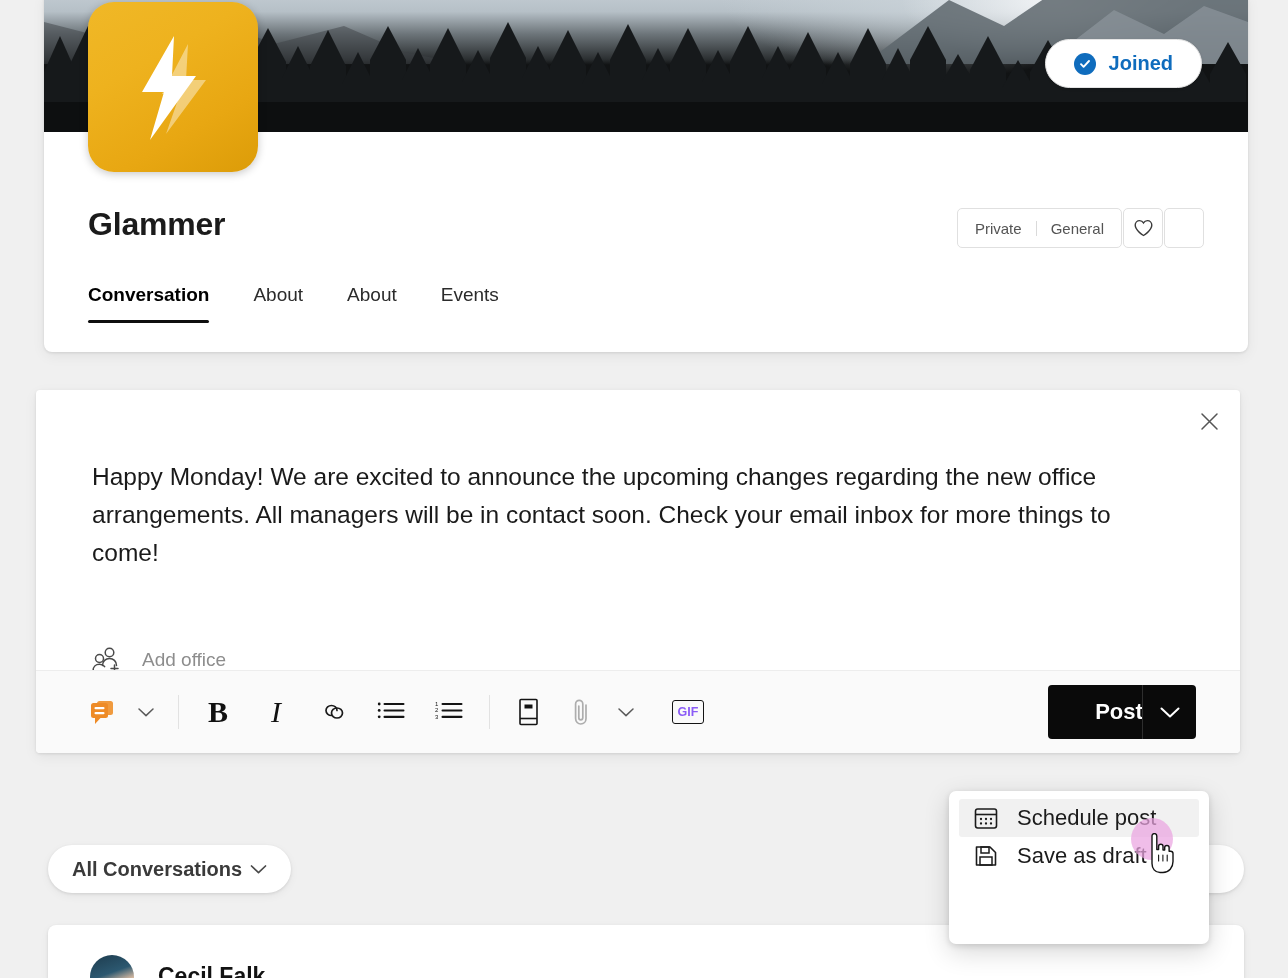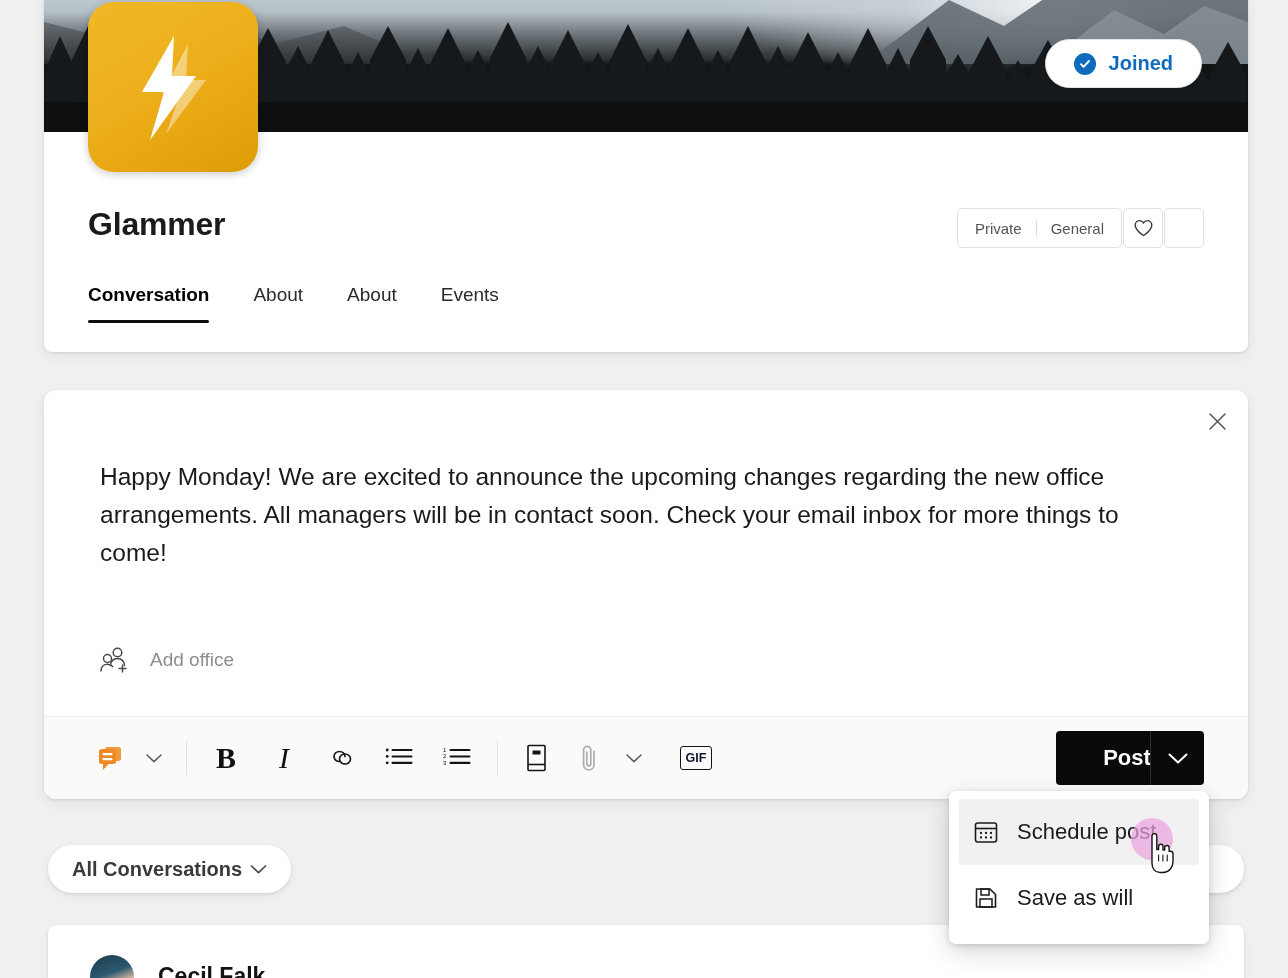--- a/index.html
+++ b/index.html
@@ -88,23 +88,23 @@
   }
   .tab:first-child { padding-left: 0; }
   .tab.active { font-weight: 700; color: #000; }
   .tab.active::after {
     content: ""; position: absolute; left: 0; right: 22px; bottom: 0;
     height: 3px; background: #0e0e0e; border-radius: 2px;
   }
 
   
   .composer {
-    position: absolute; left: 44px; top: 390px;
-    width: 1204px; height: 409px;
-    background: #ffffff; border-radius: 12px;
+    position: absolute; left: 36px; top: 390px;
+    width: 1204px; height: 363px;
+    background: #ffffff; border-radius: 4px;
     box-shadow: 0 1px 3px rgba(0,0,0,0.10), 0 4px 14px rgba(0,0,0,0.06);
     overflow: hidden;
   }
   .composer-close {
     position: absolute; right: 14px; top: 14px; width: 34px; height: 34px;
     display: flex; align-items: center; justify-content: center;
     cursor: pointer; border-radius: 4px;
   }
   .composer-body {
     position: absolute; left: 56px; top: 68px; right: 56px;
@@ -146,21 +146,21 @@
   
   .menu {
     position: absolute; left: 949px; top: 791px;
     width: 260px; height: 153px;
     background: #ffffff; border-radius: 7px;
     box-shadow: 0 2px 6px rgba(0,0,0,0.13), 0 8px 26px rgba(0,0,0,0.16);
     padding: 8px 10px; z-index: 40;
   }
   .menu-item {
     display: flex; align-items: center; gap: 18px;
-    height: 66px; padding: 0 14px; border-radius: 3px; cursor: pointer;
+    height: 38px; padding: 0 14px; border-radius: 3px; cursor: pointer;
     font-size: 22px; color: #1b1b1b;
   }
   .menu-item.hover { background: #f1f1f1; }
 
   
   .filter-pill {
     position: absolute; left: 48px; top: 845px;
     display: flex; align-items: center; gap: 8px;
     height: 48px; padding: 0 24px;
     background: #ffffff; border-radius: 24px;
@@ -417,21 +417,21 @@
           <path d="M17 8 L17 21.5 C17 24.8 14.6 27 11.8 27 C9 27 6.6 24.8 6.6 21.5 L6.6 7 C6.6 5 8.2 3.4 10.2 3.4 C12.2 3.4 13.8 5 13.8 7 L13.8 20.8 C13.8 21.9 12.9 22.8 11.8 22.8 C10.7 22.8 9.8 21.9 9.8 20.8 L9.8 9" fill="none" stroke="#adadad" stroke-width="1.7" stroke-linecap="round"></path>
         </svg>
       </div>
       <div class="tb-item">
         <svg width="18" height="11" viewBox="0 0 18 11">
           <path d="M2 2 L9 8.6 L16 2" stroke="#5a5a5a" stroke-width="1.5" fill="none" stroke-linecap="round" stroke-linejoin="round"></path>
         </svg>
       </div>
       <div class="tb-gap"></div>
       <div class="tb-item" style="width:52px;">
-        <span style="display:inline-flex;align-items:center;justify-content:center;width:32px;height:24px;border:1.7px solid #141414;border-radius:3px;font-size:12.5px;font-weight:700;color:#0f172a;">GIF</span>
+        <span style="display:inline-flex;align-items:center;justify-content:center;width:32px;height:24px;border:1.7px solid #141414;border-radius:3px;font-size:12.5px;font-weight:700;color:#8b5cf6;">GIF</span>
       </div>
 
       <div class="tb-spacer"></div>
 
       <div class="post-group">
         <button class="post-btn">Post</button>
         <button class="post-caret">
           <svg width="22" height="13" viewBox="0 0 22 13">
             <path d="M2.5 2.5 L11 10.5 L19.5 2.5" stroke="#ffffff" stroke-width="2" fill="none" stroke-linecap="round" stroke-linejoin="round"></path>
           </svg>
@@ -455,21 +455,21 @@
         </g>
       </svg>
       <span>Schedule post</span>
     </div>
     <div class="menu-item">
       <svg width="26" height="26" viewBox="0 0 26 26">
         <path d="M3.5 4 L17 4 L22.5 9.5 L22.5 22 L3.5 22 Z" fill="none" stroke="#1b1b1b" stroke-width="1.6" stroke-linejoin="round"></path>
         <rect x="8" y="4" width="8" height="6" fill="none" stroke="#1b1b1b" stroke-width="1.5"></rect>
         <rect x="7" y="14" width="12" height="8" fill="none" stroke="#1b1b1b" stroke-width="1.5"></rect>
       </svg>
-      <span>Save as will</span>
+      <span>Save as draft</span>
     </div>
   </div>
 
   <div class="cursor-halo"></div>
   <svg class="cursor-ptr" width="34" height="42" viewBox="0 0 34 42">
     <path d="M9 3 C9 1.6 10.1 0.6 11.4 0.6 C12.7 0.6 13.8 1.6 13.8 3 L13.8 16.5 L15.6 16.5 L15.6 13.4 C15.6 12.2 16.6 11.3 17.8 11.3 C19 11.3 20 12.2 20 13.4 L20 17 L21.7 17 L21.7 14.6 C21.7 13.4 22.7 12.5 23.9 12.5 C25.1 12.5 26.1 13.4 26.1 14.6 L26.1 18.2 L27.6 18.2 C29 18.2 30 19.2 30 20.5 L30 28.5 C30 34.5 26 39.5 20 39.5 L17 39.5 C12 39.5 9 35.5 9 30.5 Z" fill="#ffffff" stroke="#141414" stroke-width="1.4" stroke-linejoin="round"></path>
     <path d="M15.6 22 L15.6 28 M19.9 22 L19.9 28 M24.2 22 L24.2 28" stroke="#141414" stroke-width="1.1" stroke-linecap="round"></path>
   </svg>
 
 </div>

